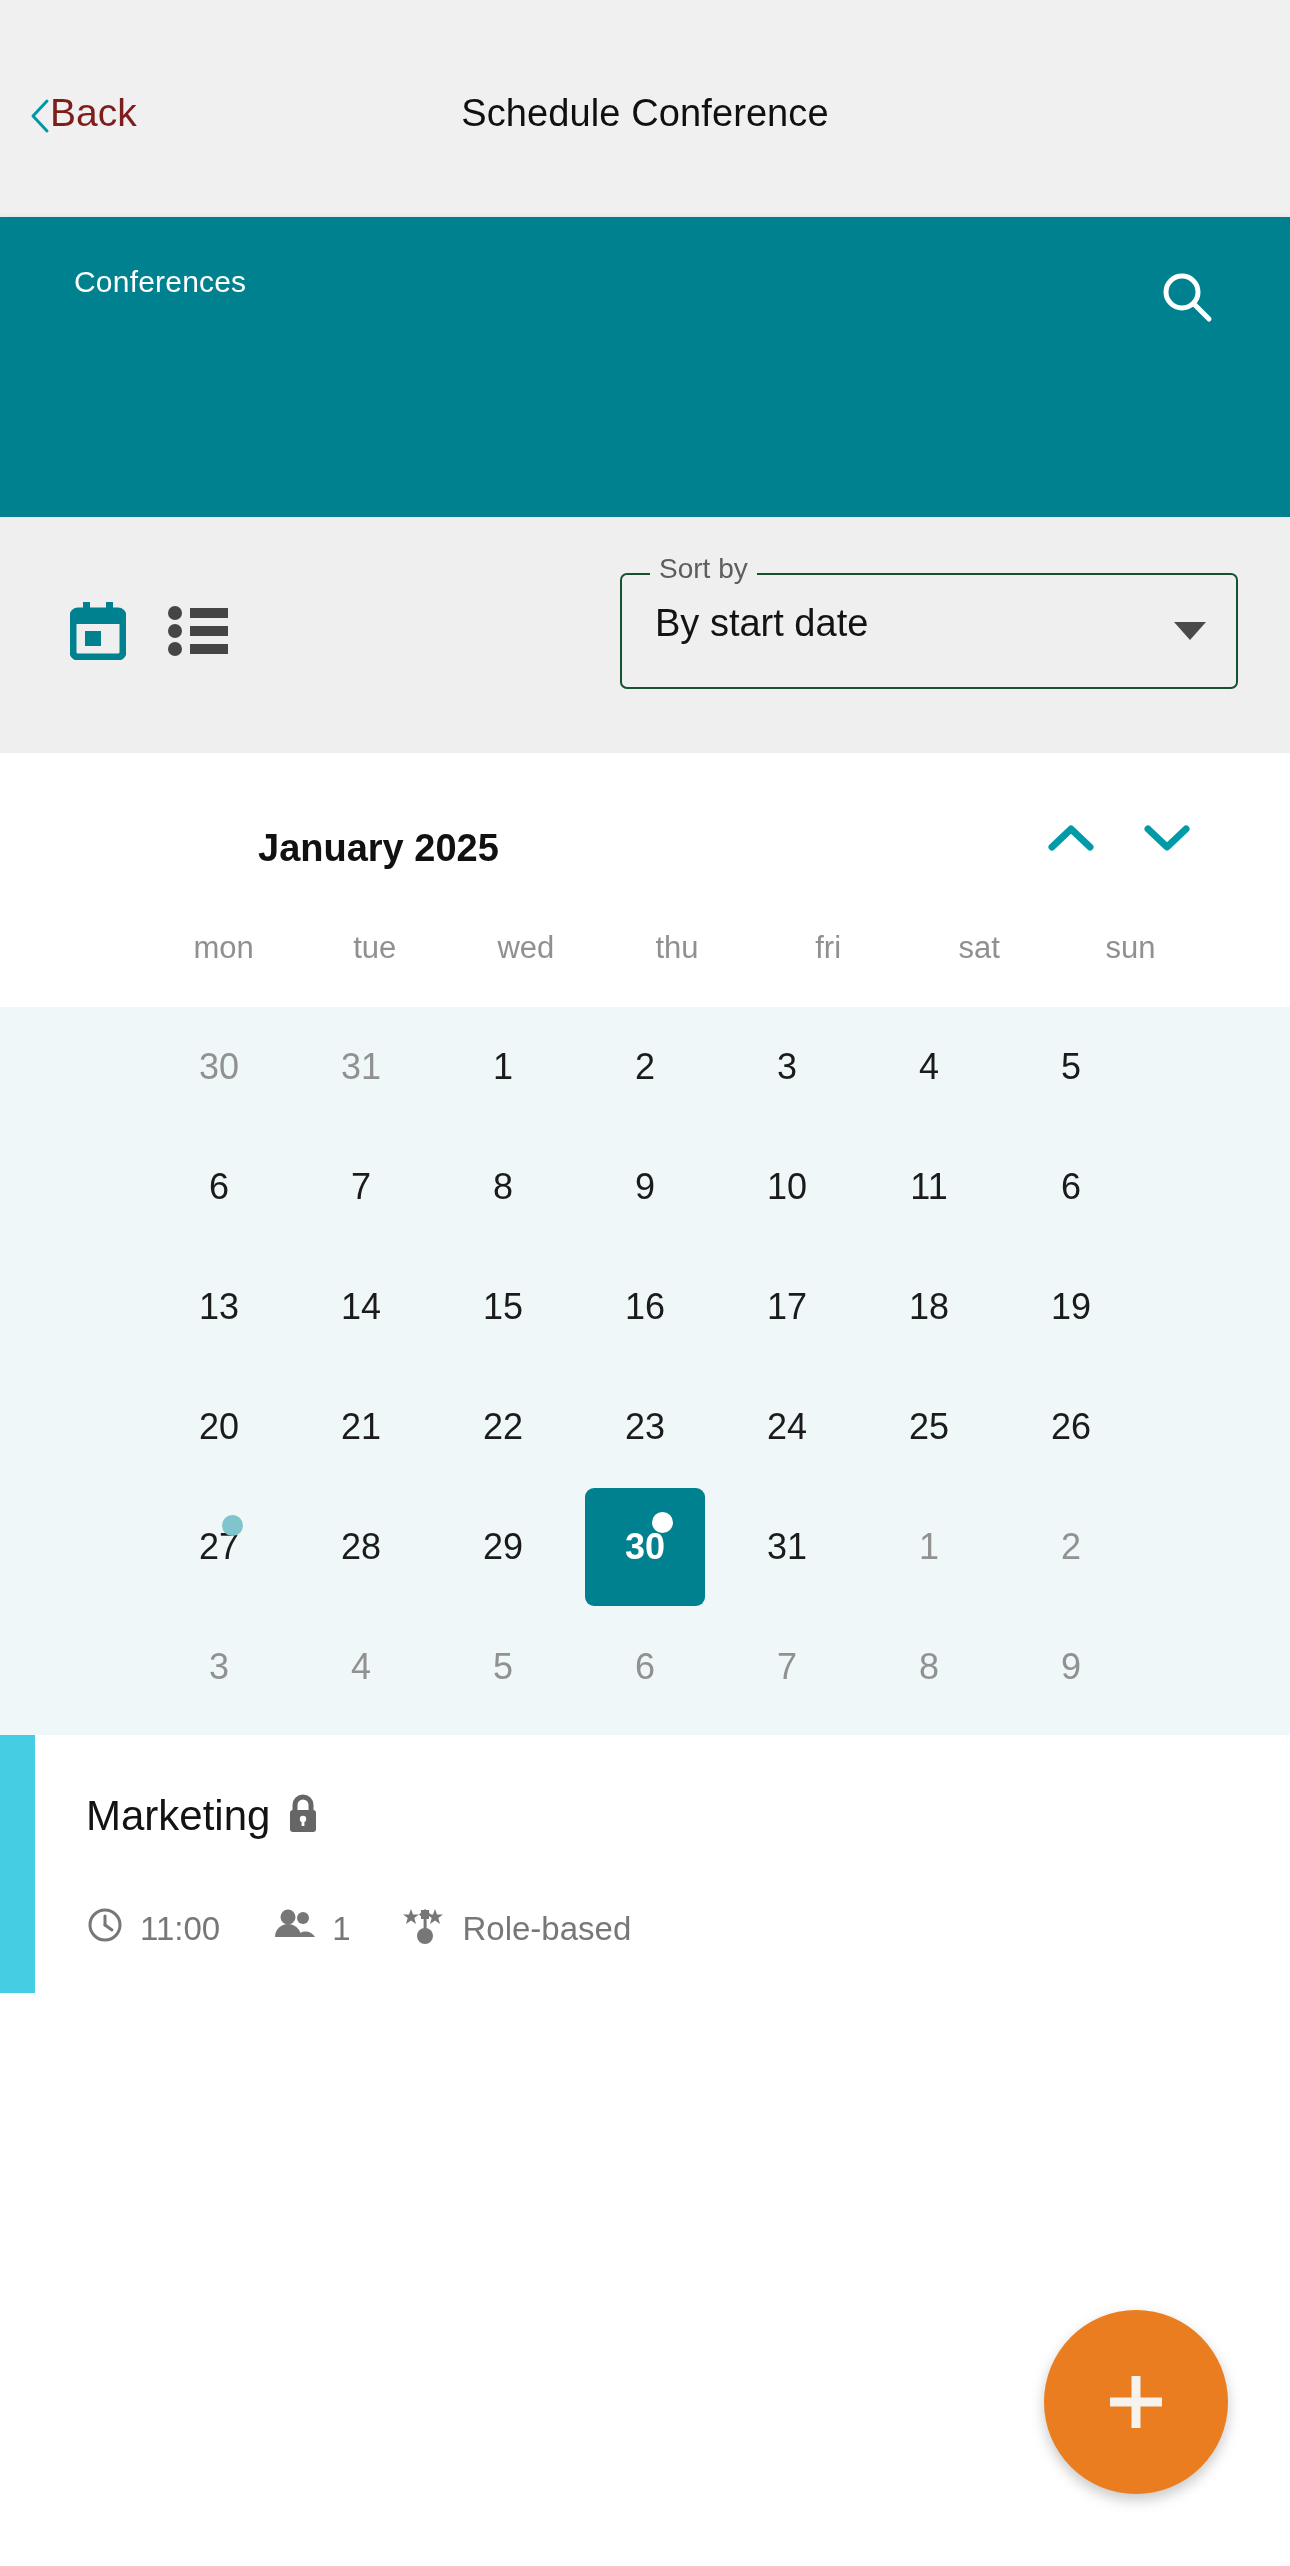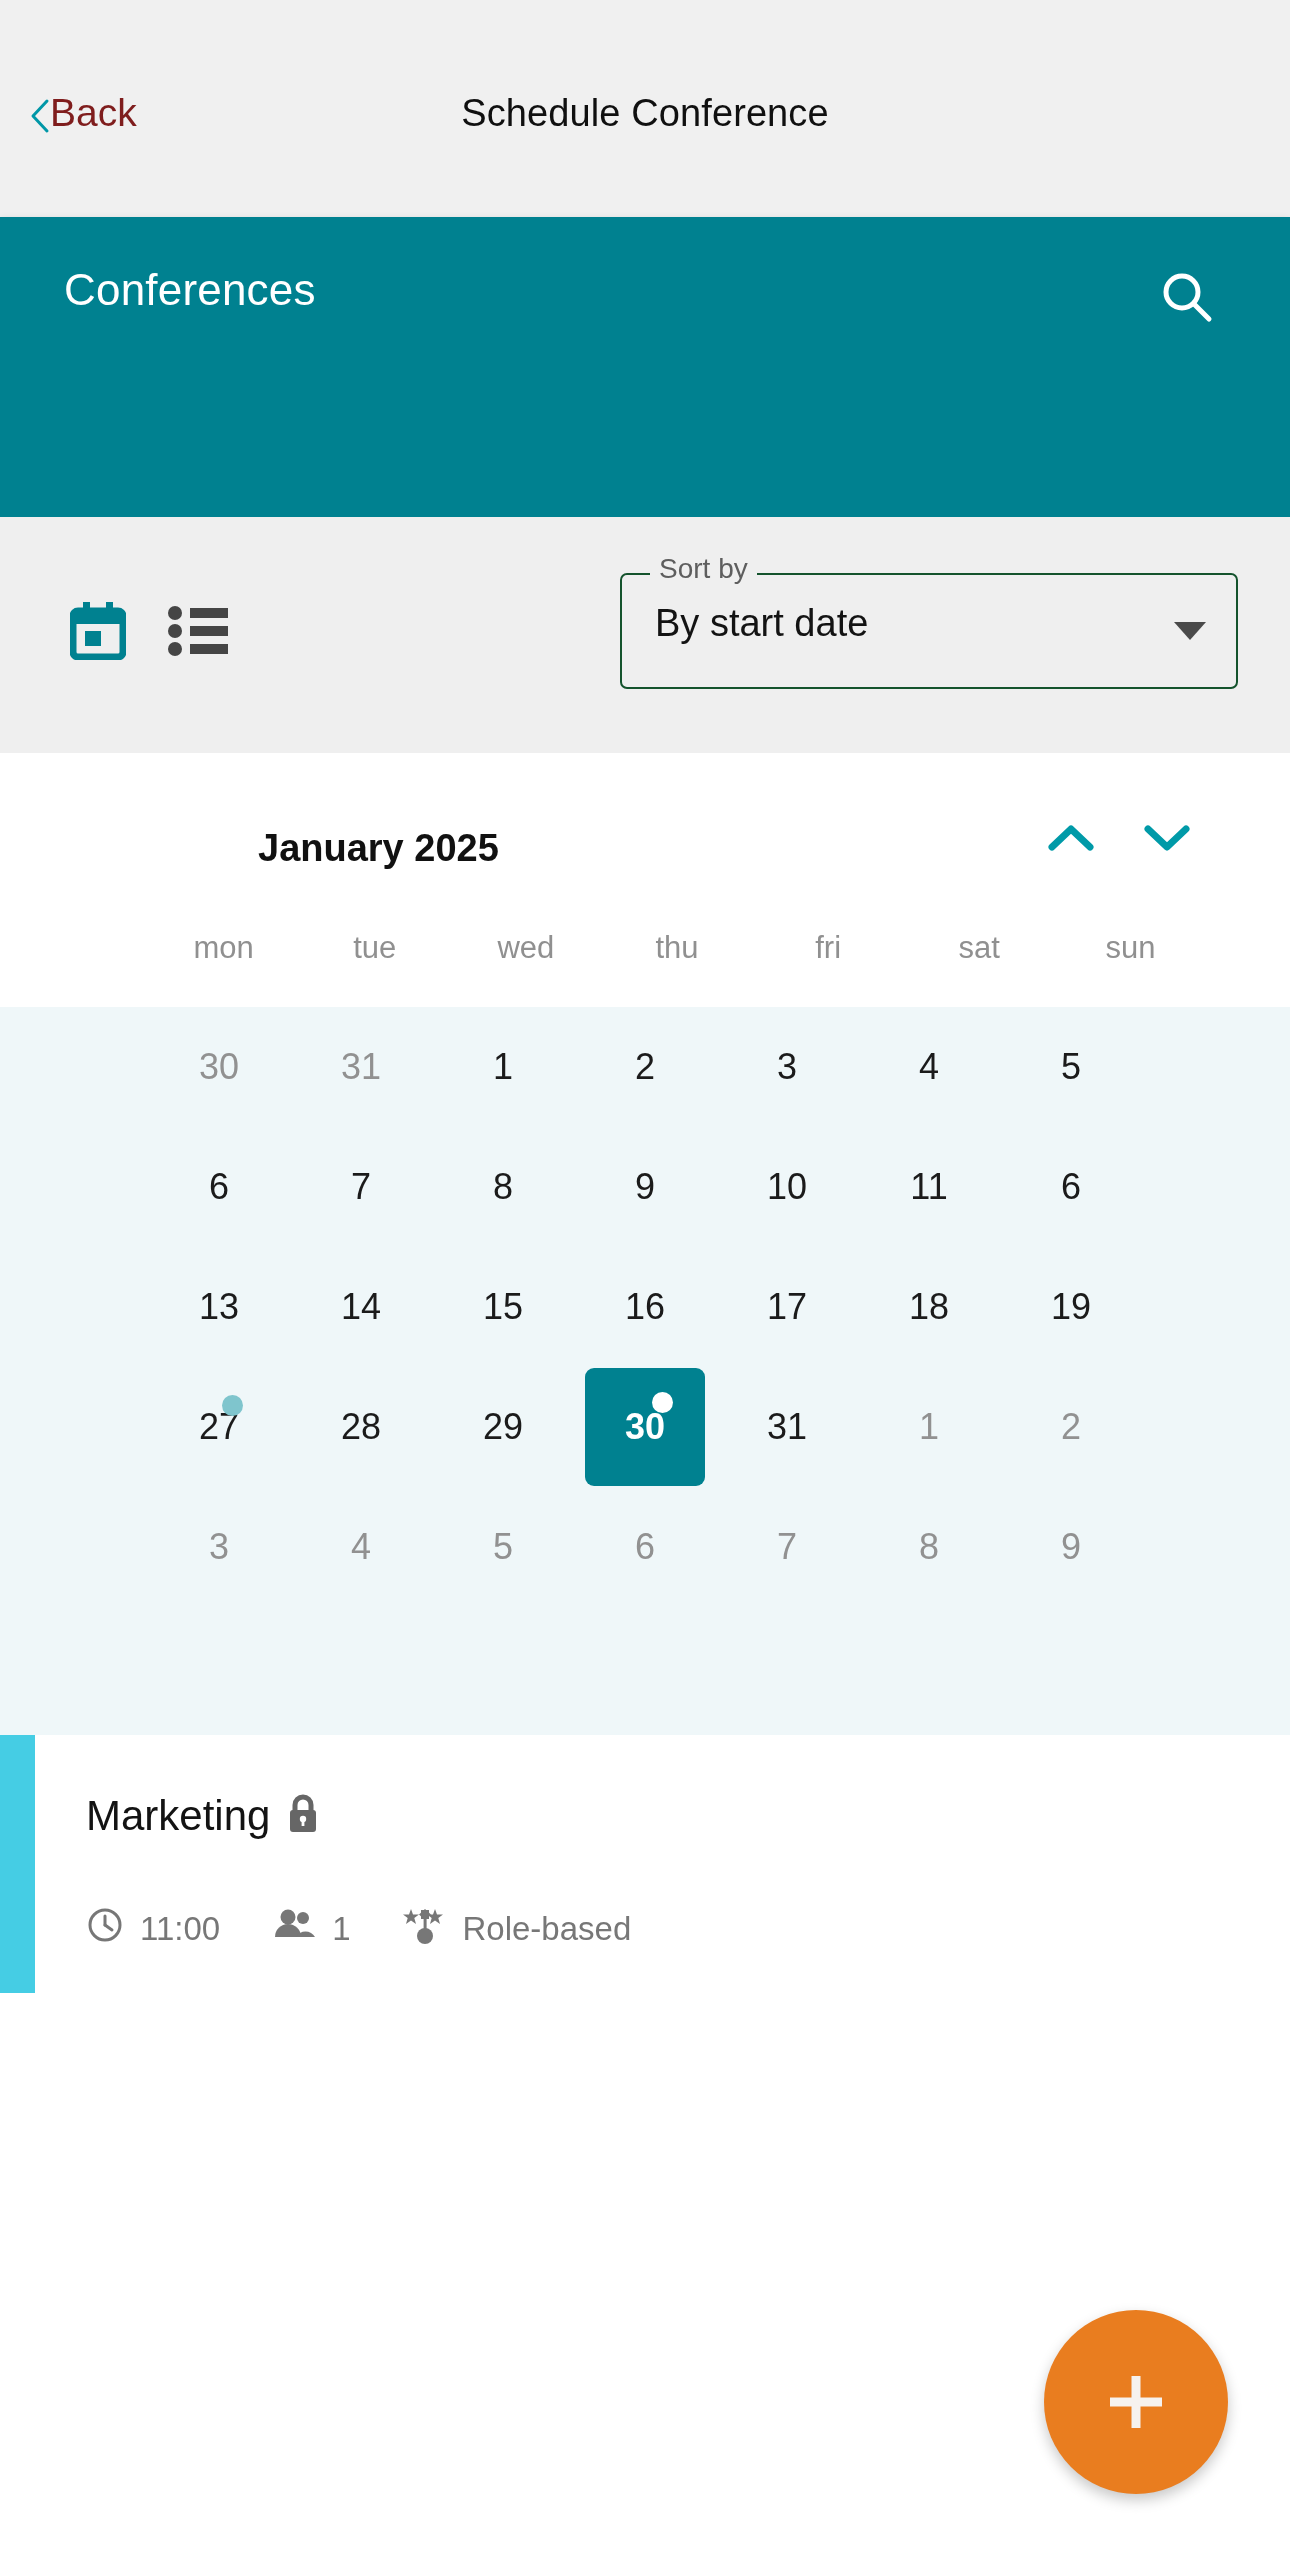--- a/index.html
+++ b/index.html
@@ -60,23 +60,23 @@
   .appbar {
     position: absolute;
     top: 217px; left: 0;
     width: 1290px;
     height: 300px;
     background: #008190;
     box-shadow: 0 5px 9px rgba(0,0,0,0.28);
   }
   .appbar-title {
     position: absolute;
-    left: 64px;
+    left: 74px;
     top: 48px;
-    font-size: 44px;
+    font-size: 30px;
     font-weight: 400;
     color: #ffffff;
     letter-spacing: 0.2px;
   }
   .search-icon {
     position: absolute;
     right: 72px;
     top: 50px;
     width: 62px;
     height: 62px;
@@ -475,20 +475,43 @@
           <span class="num">16</span>
         </div>
         <div class="day">
           <span class="num">17</span>
         </div>
         <div class="day">
           <span class="num">18</span>
         </div>
         <div class="day">
           <span class="num">19</span>
+        </div>
+      </div>
+      <div class="week">
+        <div class="day">
+          <span class="num">20</span>
+        </div>
+        <div class="day">
+          <span class="num">21</span>
+        </div>
+        <div class="day">
+          <span class="num">22</span>
+        </div>
+        <div class="day">
+          <span class="num">23</span>
+        </div>
+        <div class="day">
+          <span class="num">24</span>
+        </div>
+        <div class="day">
+          <span class="num">25</span>
+        </div>
+        <div class="day">
+          <span class="num">26</span>
         </div>
       </div>
       <div class="week">
         <div class="day">
           <span class="dot teal"></span>
           <span class="num">27</span>
         </div>
         <div class="day">
           <span class="num">28</span>
         </div>

